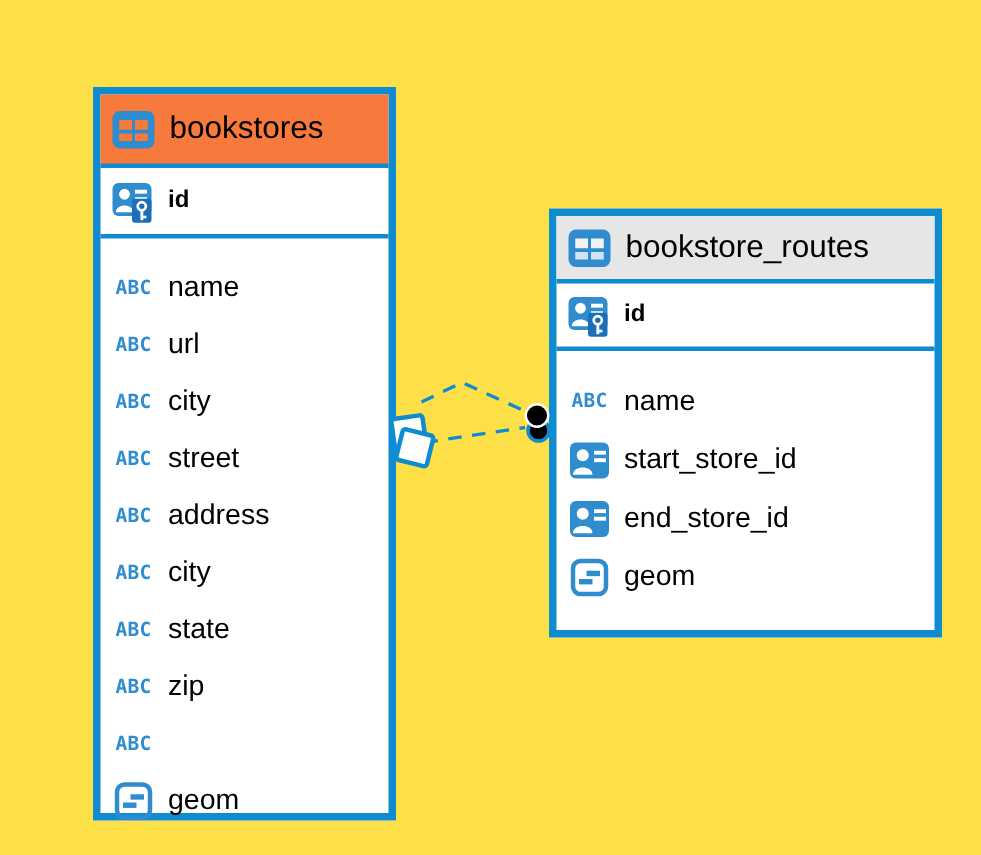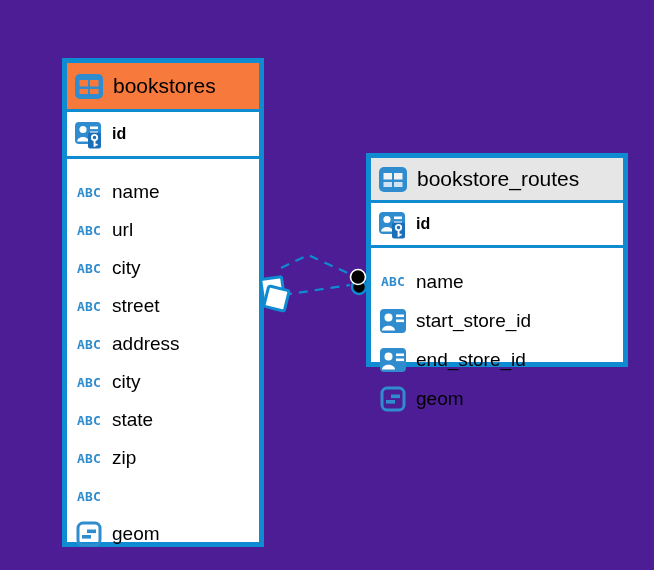--- a/index.html
+++ b/index.html
@@ -1,20 +1,20 @@
 <!DOCTYPE html>
 <html><head>
 <meta charset="utf-8">
 <style>
   html,body{margin:0;padding:0;background:#fff;}
-  #canvas{position:relative;width:654px;height:570px;background:#4c1d95;overflow:hidden;
+  #canvas{position:relative;width:654px;height:570px;background:#fde047;overflow:hidden;
           font-family:"Liberation Sans", sans-serif;color:#000;}
   .etable{position:absolute;box-sizing:border-box;border:5px solid #0F8BD1;background:#fff;}
   #tbl-bookstores{left:62px;top:58px;width:202px;height:489px;}
-  #tbl-routes{left:366px;top:153px;width:262px;height:214px;}
+  #tbl-routes{left:366px;top:139px;width:262px;height:286px;}
   .hdr{display:flex;align-items:center;gap:9px;padding:0 7px;box-sizing:border-box;
        border-bottom:3px solid #0F8BD1;font-size:21px;}
   #tbl-bookstores .hdr{height:49px;background:#F7793C;}
   #tbl-routes .hdr{height:45px;background:#E6E6E6;}
   .pkrow{display:flex;align-items:center;gap:8px;padding:0 7px;box-sizing:border-box;
          border-bottom:3px solid #0F8BD1;font-weight:bold;font-size:16px;}
   #tbl-bookstores .pkrow{height:47px;}
   #tbl-routes .pkrow{height:45px;}
   .rows{padding-top:14px;}
   .frow{display:flex;align-items:center;gap:8px;padding:0 7px;height:38px;font-size:19px;}

